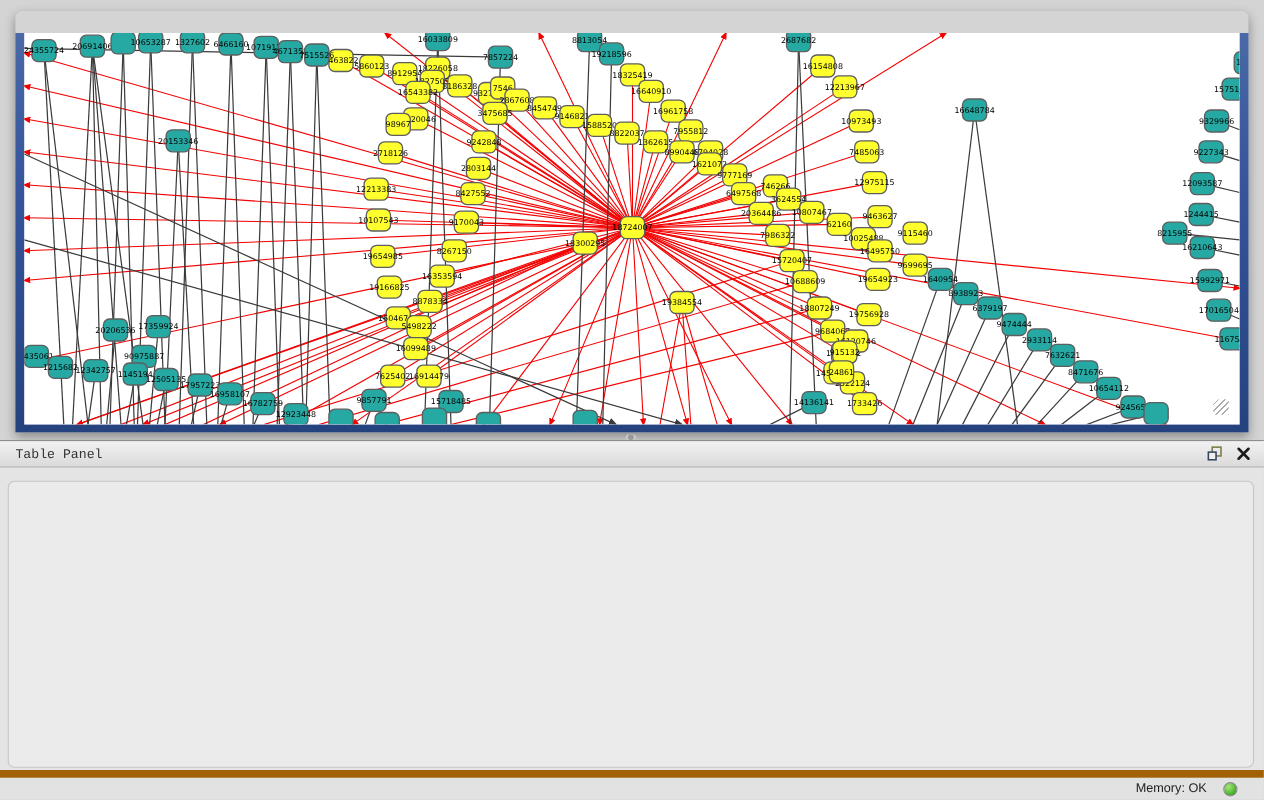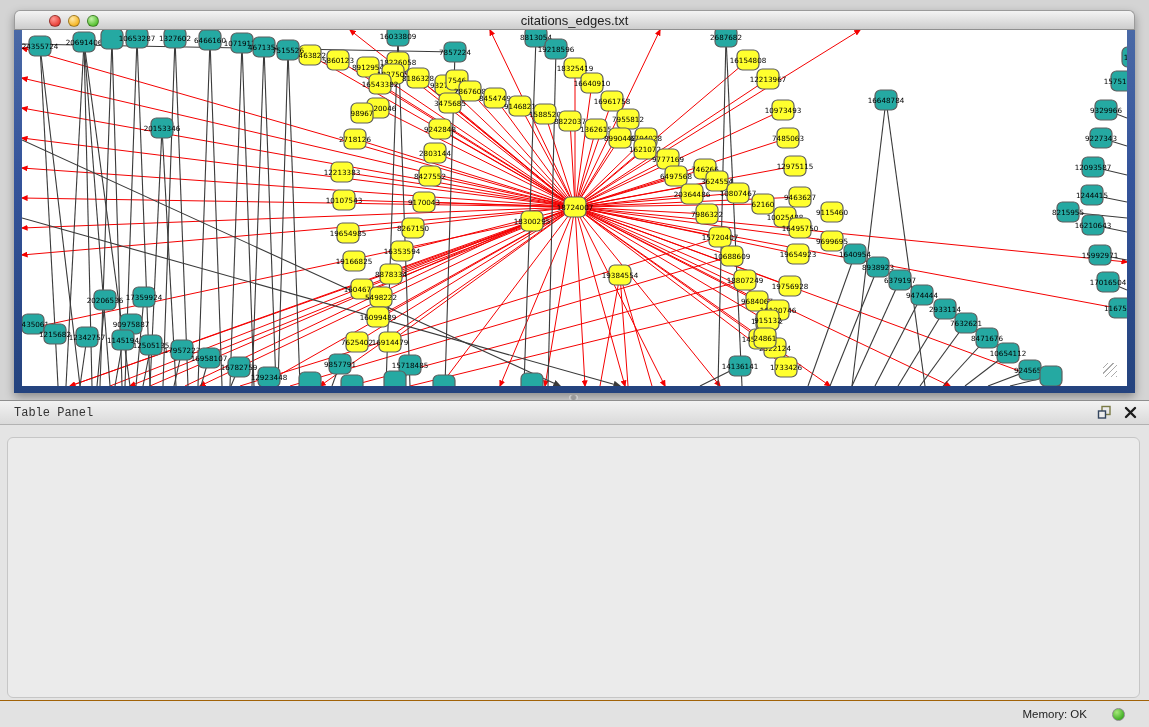--- a/index.html
+++ b/index.html
@@ -34,37 +34,29 @@
   #table-panel{position:absolute;left:0;top:400px;width:1149px;height:300px;background:#E4E4E4;}
   .panel-header{position:absolute;left:0;top:0;right:0;height:25px;
     background:linear-gradient(180deg,#F2F2F2,#DADADA);
     border-top:1px solid #8E8E8E;border-bottom:1px solid #B2B2B2;box-sizing:border-box;font-family:Liberation Mono, monospace;}
   .panel-title{position:absolute;left:14px;top:0;line-height:24px;font-size:12px;color:#333;}
   .panel-btns{position:absolute;right:12px;top:4px;display:flex;gap:12px;align-items:center;}
   .content-frame{position:absolute;left:7px;top:37px;width:1133px;height:261px;
     border:1px solid #C6C6C6;border-radius:6px;background:#EBEBEB;box-sizing:border-box;}
   
   #status-bar{position:absolute;left:0;bottom:0;width:1149px;height:27px;background:#E2E2E2;
-    border-top:1px solid #a16207;box-sizing:border-box;display:flex;align-items:center;
-    justify-content:flex-end;padding-right:24px;gap:25px;font-size:11.5px;color:#222;}
+    border-top:7px solid #a16207;box-sizing:border-box;display:flex;align-items:center;
+    justify-content:flex-end;padding-right:24px;gap:15px;font-size:11.5px;color:#222;}
   .mem-dot{width:13px;height:13px;border-radius:50%;border:1px solid #8a8a8a;box-sizing:border-box;
     background:radial-gradient(circle at 35% 30%,#A6E87A,#43B027 70%);}
 </style>
 </head>
 <body>
 
 <div id="graph-window">
-  <div class="titlebar">
-    <div class="traffic">
-      <div class="light red"></div>
-      <div class="light yellow"></div>
-      <div class="light green"></div>
-    </div>
-    <div class="win-title">citations_edges.txt</div>
-  </div>
   <div class="canvas-frame">
     <div class="graph-canvas">
       <svg viewBox="22 30 1105 356" preserveAspectRatio="none">
         <defs>
           <marker id="ar" markerWidth="7" markerHeight="6" refX="5.6" refY="3" orient="auto">
             <path d="M0,0 L7,3 L0,6 Z" fill="#F40000"></path>
           </marker>
           <marker id="ak" markerWidth="7.5" markerHeight="6.5" refX="6" refY="3.2" orient="auto">
             <path d="M0,0 L7.5,3.2 L0,6.4 Z" fill="#3A3A3A"></path>
           </marker>

